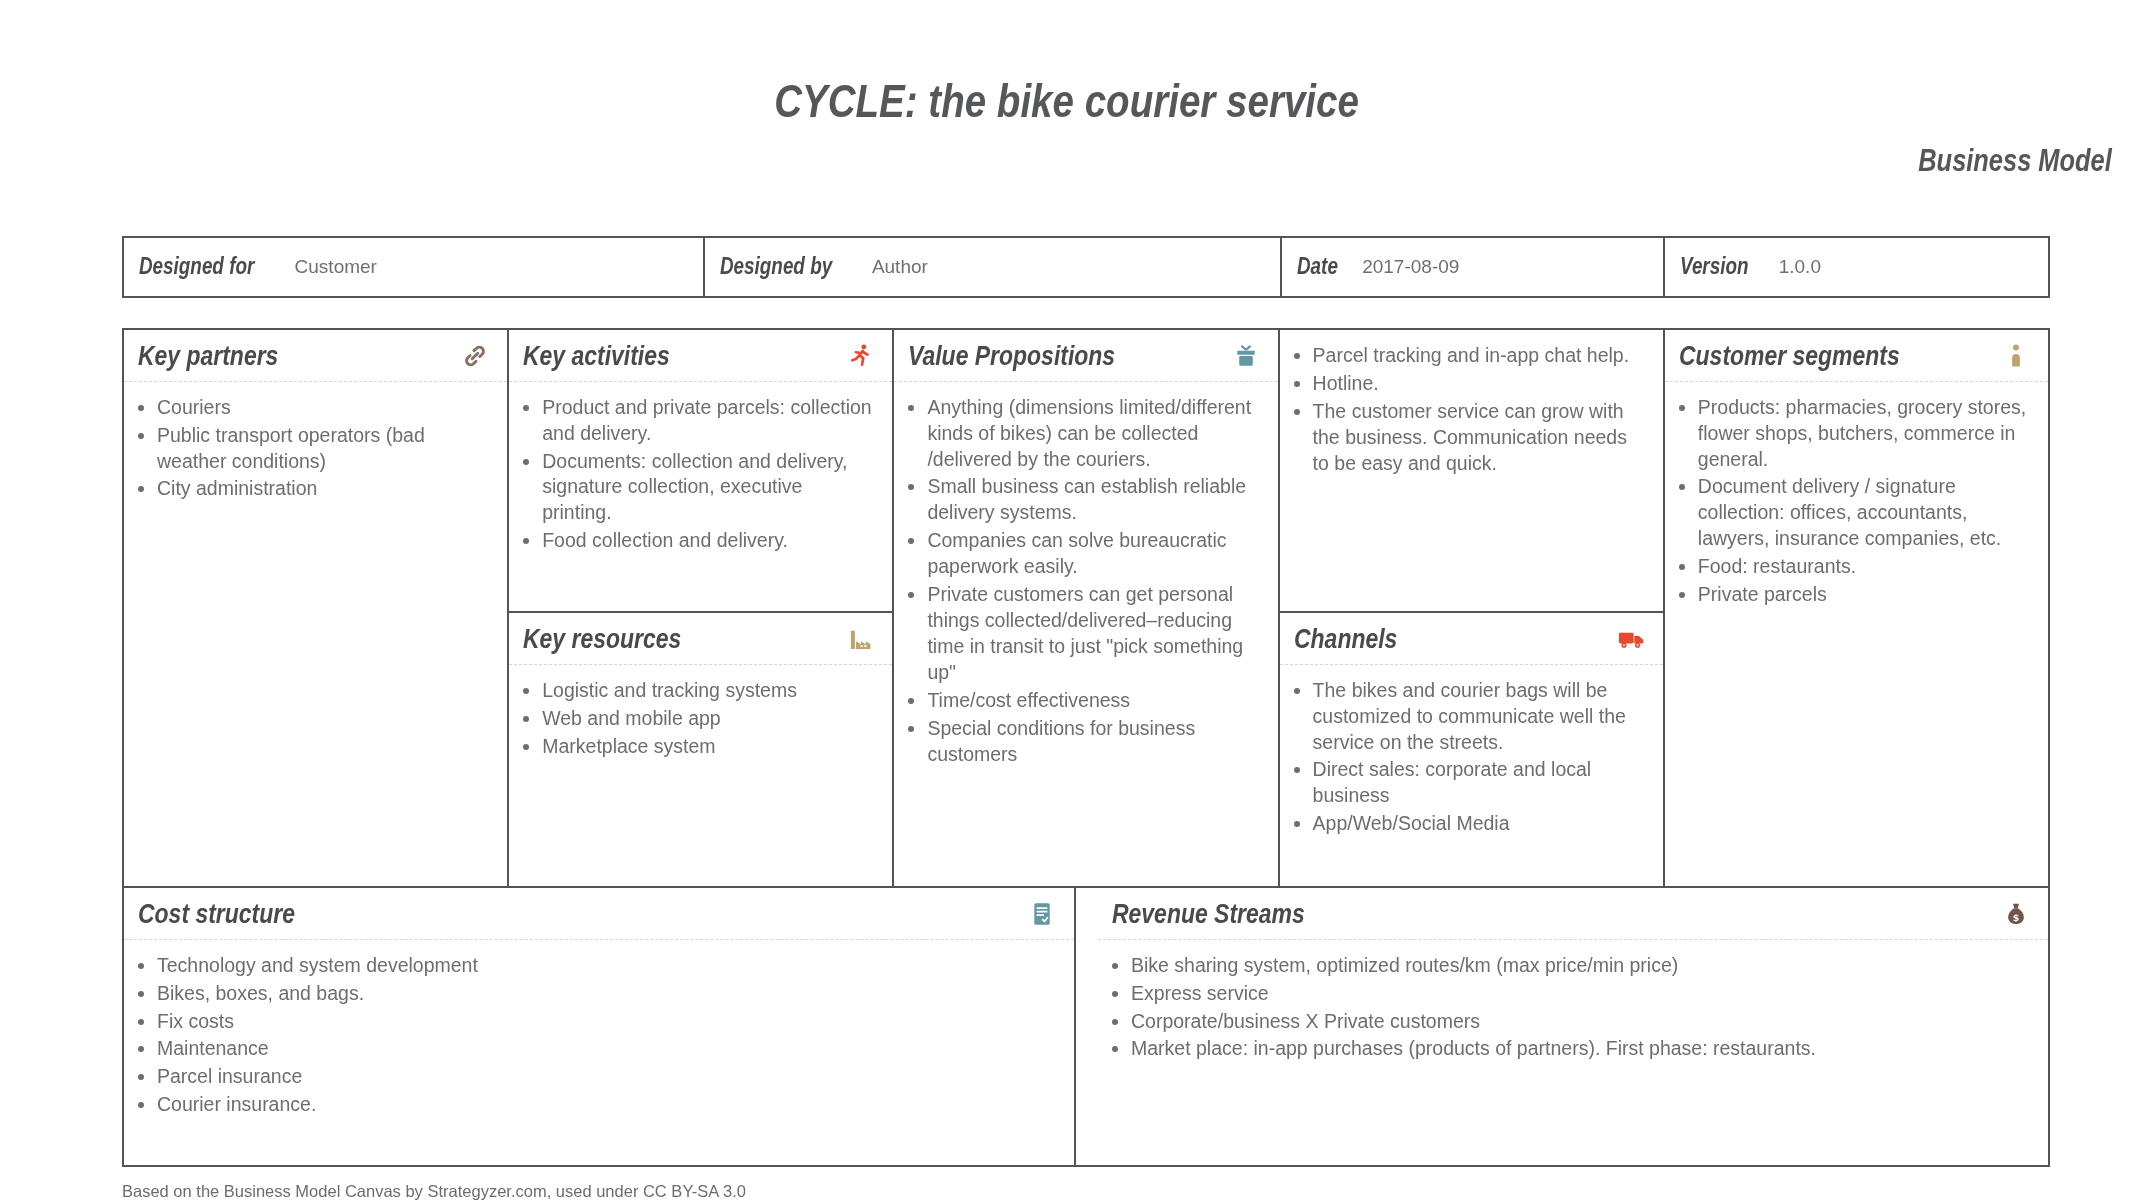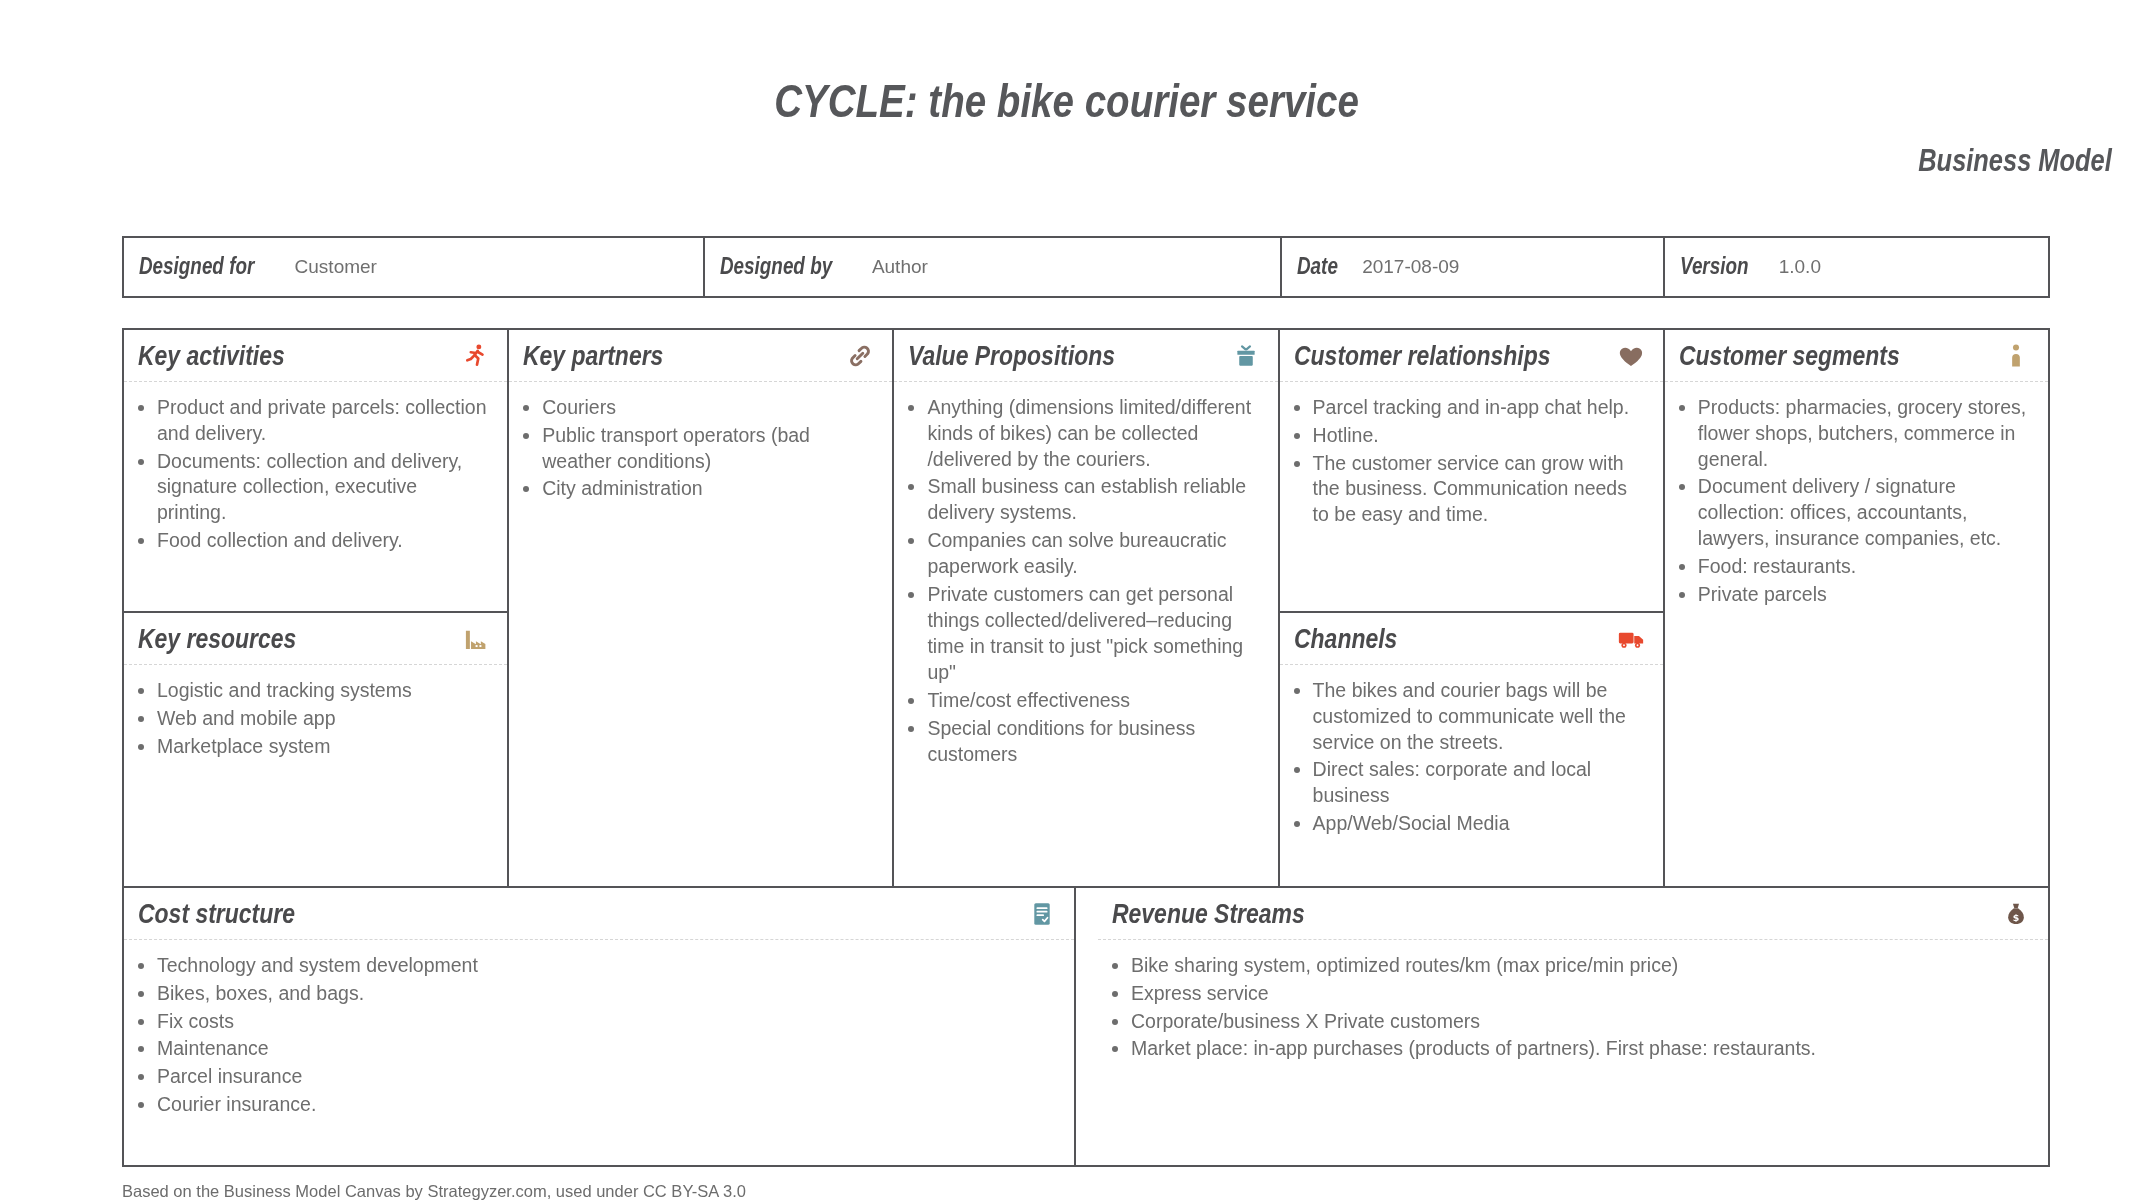--- a/index.html
+++ b/index.html
@@ -92,20 +92,40 @@
       <span class="meta-value">2017-08-09</span>
     </div>
     <div class="meta-cell m-w4">
       <span class="meta-label"><span class="cond-l">Version</span></span>
       <span class="meta-value">1.0.0</span>
     </div>
   </div>
 
   <div class="canvas">
     <div class="canvas-top">
+
+      <div class="col">
+        <div class="sec-header">
+          <span class="sec-title"><span class="cond-l">Key partners</span></span>
+          <span class="icon c-link">
+            <svg viewBox="0 0 24 24" fill="none" stroke="currentColor" stroke-width="2.5" stroke-linecap="round">
+              <path d="M9.6 14.4l4.8-4.8"></path>
+              <path d="M11.2 7.4l1.9-1.9a3.55 3.55 0 0 1 5.4 4.6 3.55 3.55 0 0 1-.4.4l-1.9 1.9"></path>
+              <path d="M12.8 16.6l-1.9 1.9a3.55 3.55 0 0 1-5.4-4.6q.2-.2.4-.4l1.9-1.9"></path>
+            </svg>
+          </span>
+        </div>
+        <div class="sec-body">
+          <ul>
+            <li>Couriers</li>
+            <li>Public transport operators (bad weather conditions)</li>
+            <li>City administration</li>
+          </ul>
+        </div>
+      </div>
 
       <div class="col">
         <div class="sub-top">
           <div class="sec-header">
             <span class="sec-title"><span class="cond-l">Key activities</span></span>
             <span class="icon c-red">
               <svg viewBox="0 0 24 24" fill="none" stroke="currentColor" stroke-width="2.3" stroke-linecap="round" stroke-linejoin="round">
                 <circle cx="15.3" cy="4.2" r="2.1" fill="currentColor" stroke="none"></circle>
                 <path d="M14.3 7.6l-2.6 3.6 3.1 2.9-1.1 5.4"></path>
                 <path d="M14.6 8.6l3.8 2.2"></path>
@@ -138,40 +158,20 @@
               <li>Logistic and tracking systems</li>
               <li>Web and mobile app</li>
               <li>Marketplace system</li>
             </ul>
           </div>
         </div>
       </div>
 
       <div class="col">
         <div class="sec-header">
-          <span class="sec-title"><span class="cond-l">Key partners</span></span>
-          <span class="icon c-link">
-            <svg viewBox="0 0 24 24" fill="none" stroke="currentColor" stroke-width="2.5" stroke-linecap="round">
-              <path d="M9.6 14.4l4.8-4.8"></path>
-              <path d="M11.2 7.4l1.9-1.9a3.55 3.55 0 0 1 5.4 4.6 3.55 3.55 0 0 1-.4.4l-1.9 1.9"></path>
-              <path d="M12.8 16.6l-1.9 1.9a3.55 3.55 0 0 1-5.4-4.6q.2-.2.4-.4l1.9-1.9"></path>
-            </svg>
-          </span>
-        </div>
-        <div class="sec-body">
-          <ul>
-            <li>Couriers</li>
-            <li>Public transport operators (bad weather conditions)</li>
-            <li>City administration</li>
-          </ul>
-        </div>
-      </div>
-
-      <div class="col">
-        <div class="sec-header">
           <span class="sec-title"><span class="cond-l">Value Propositions</span></span>
           <span class="icon c-teal">
             <svg viewBox="0 0 24 24" fill="currentColor">
               <path d="M8.6 3.8l3 2.5M15.4 3.8l-3 2.5" stroke="currentColor" stroke-width="1.9" fill="none" stroke-linecap="round"></path>
               <rect x="4.6" y="7.4" width="14.8" height="3.5" rx="0.5"></rect>
               <rect x="6.2" y="12.1" width="11.6" height="8.2" rx="0.7"></rect>
             </svg>
           </span>
         </div>
         <div class="sec-body">
@@ -181,33 +181,25 @@
             <li>Companies can solve bureaucratic paperwork easily.</li>
             <li>Private customers can get personal things collected/delivered–reducing time in transit to just "pick something up"</li>
             <li>Time/cost effectiveness</li>
             <li>Special conditions for business customers</li>
           </ul>
         </div>
       </div>
 
       <div class="col">
         <div class="sub-top">
-          <div class="sec-header">
-            <span class="sec-title"><span class="cond-l">Customer relationships</span></span>
-            <span class="icon c-heart">
-              <svg viewBox="0 0 24 24" fill="currentColor">
-                <path d="M12 20.6S4.8 16.1 2.9 11.6C1.5 8.3 3.6 5 7 5c2.1 0 3.9 1.1 5 3 1.1-1.9 2.9-3 5-3 3.4 0 5.5 3.3 4.1 6.6-1.9 4.5-9.1 9-9.1 9z"></path>
-              </svg>
-            </span>
-          </div>
           <div class="sec-body">
             <ul>
               <li>Parcel tracking and in-app chat help.</li>
               <li>Hotline.</li>
-              <li>The customer service can grow with the business. Communication needs to be easy and time.</li>
+              <li>The customer service can grow with the business. Communication needs to be easy and quick.</li>
             </ul>
           </div>
         </div>
         <div class="sub-bottom">
           <div class="sec-header">
             <span class="sec-title"><span class="cond-l">Channels</span></span>
             <span class="icon c-red">
               <svg viewBox="0 0 24 24" fill="currentColor">
                 <rect x="1.6" y="6.6" width="12.6" height="9.2" rx="1.2"></rect>
                 <path d="M14.8 9.4h4l3.6 3.3v3.1h-7.6z"></path>

